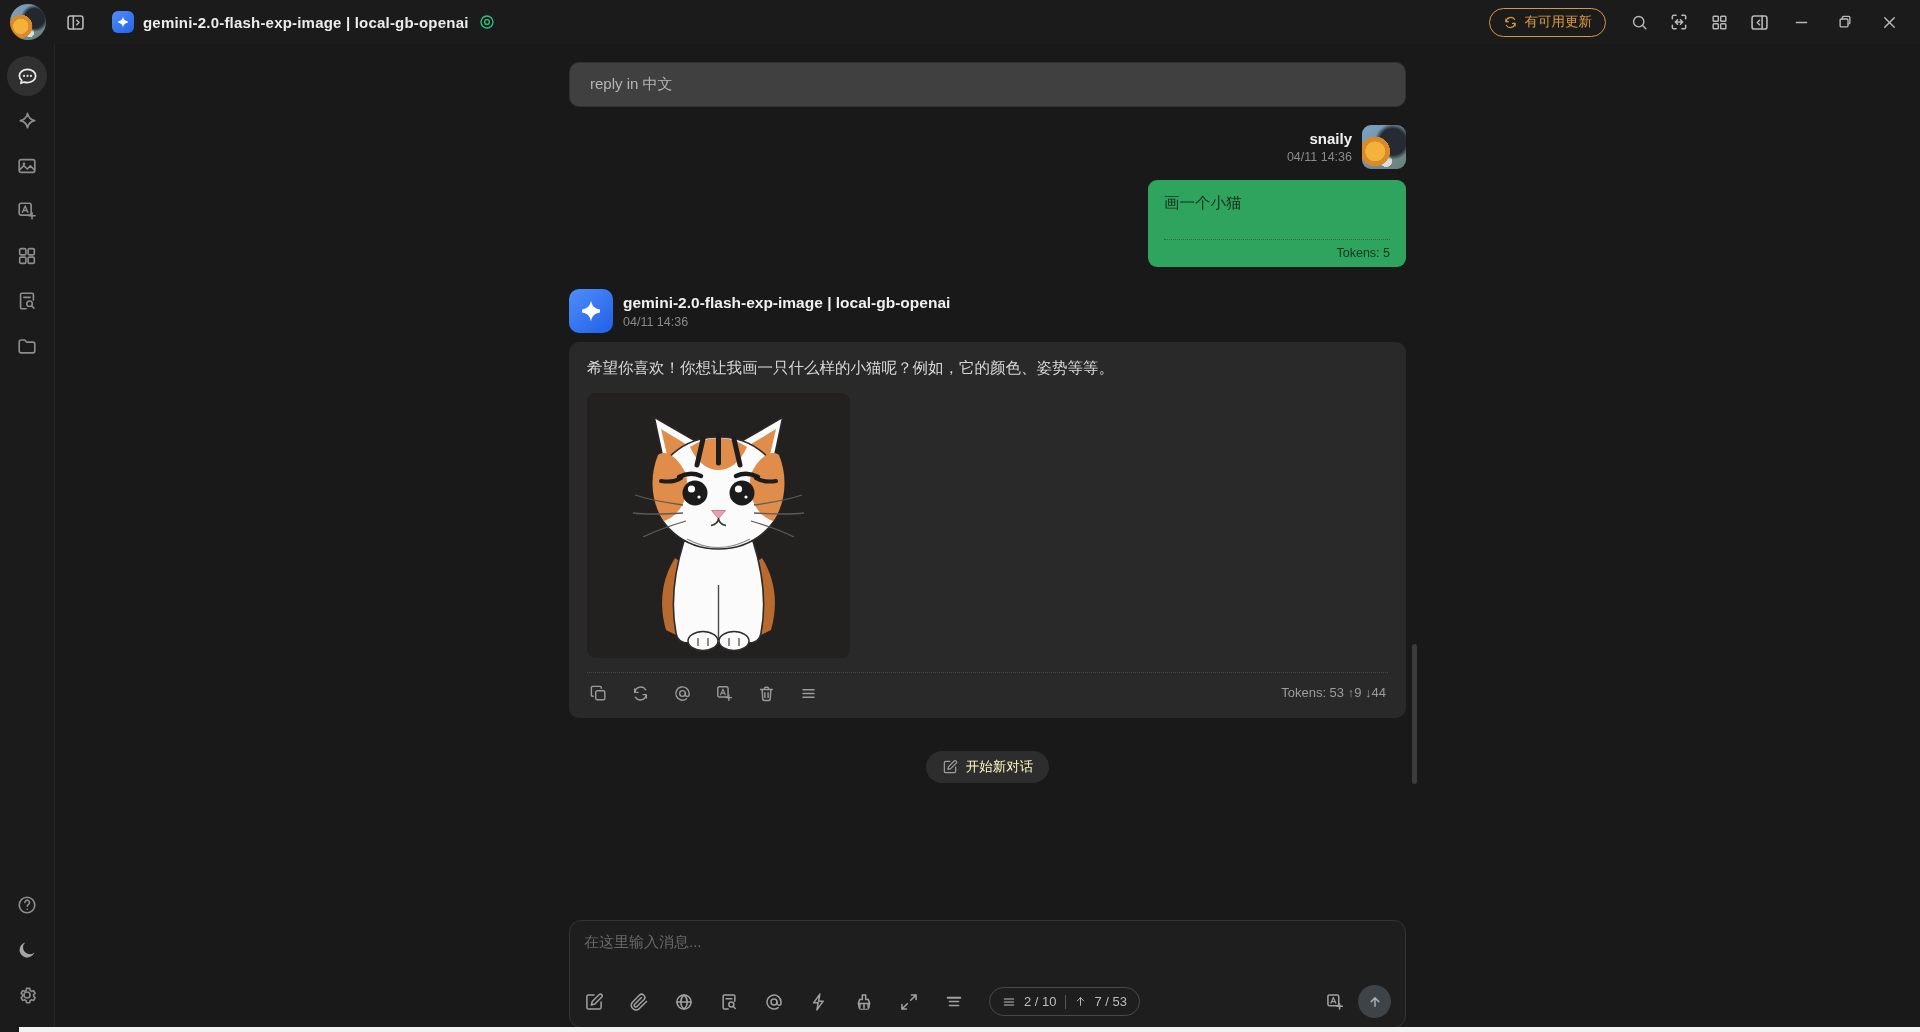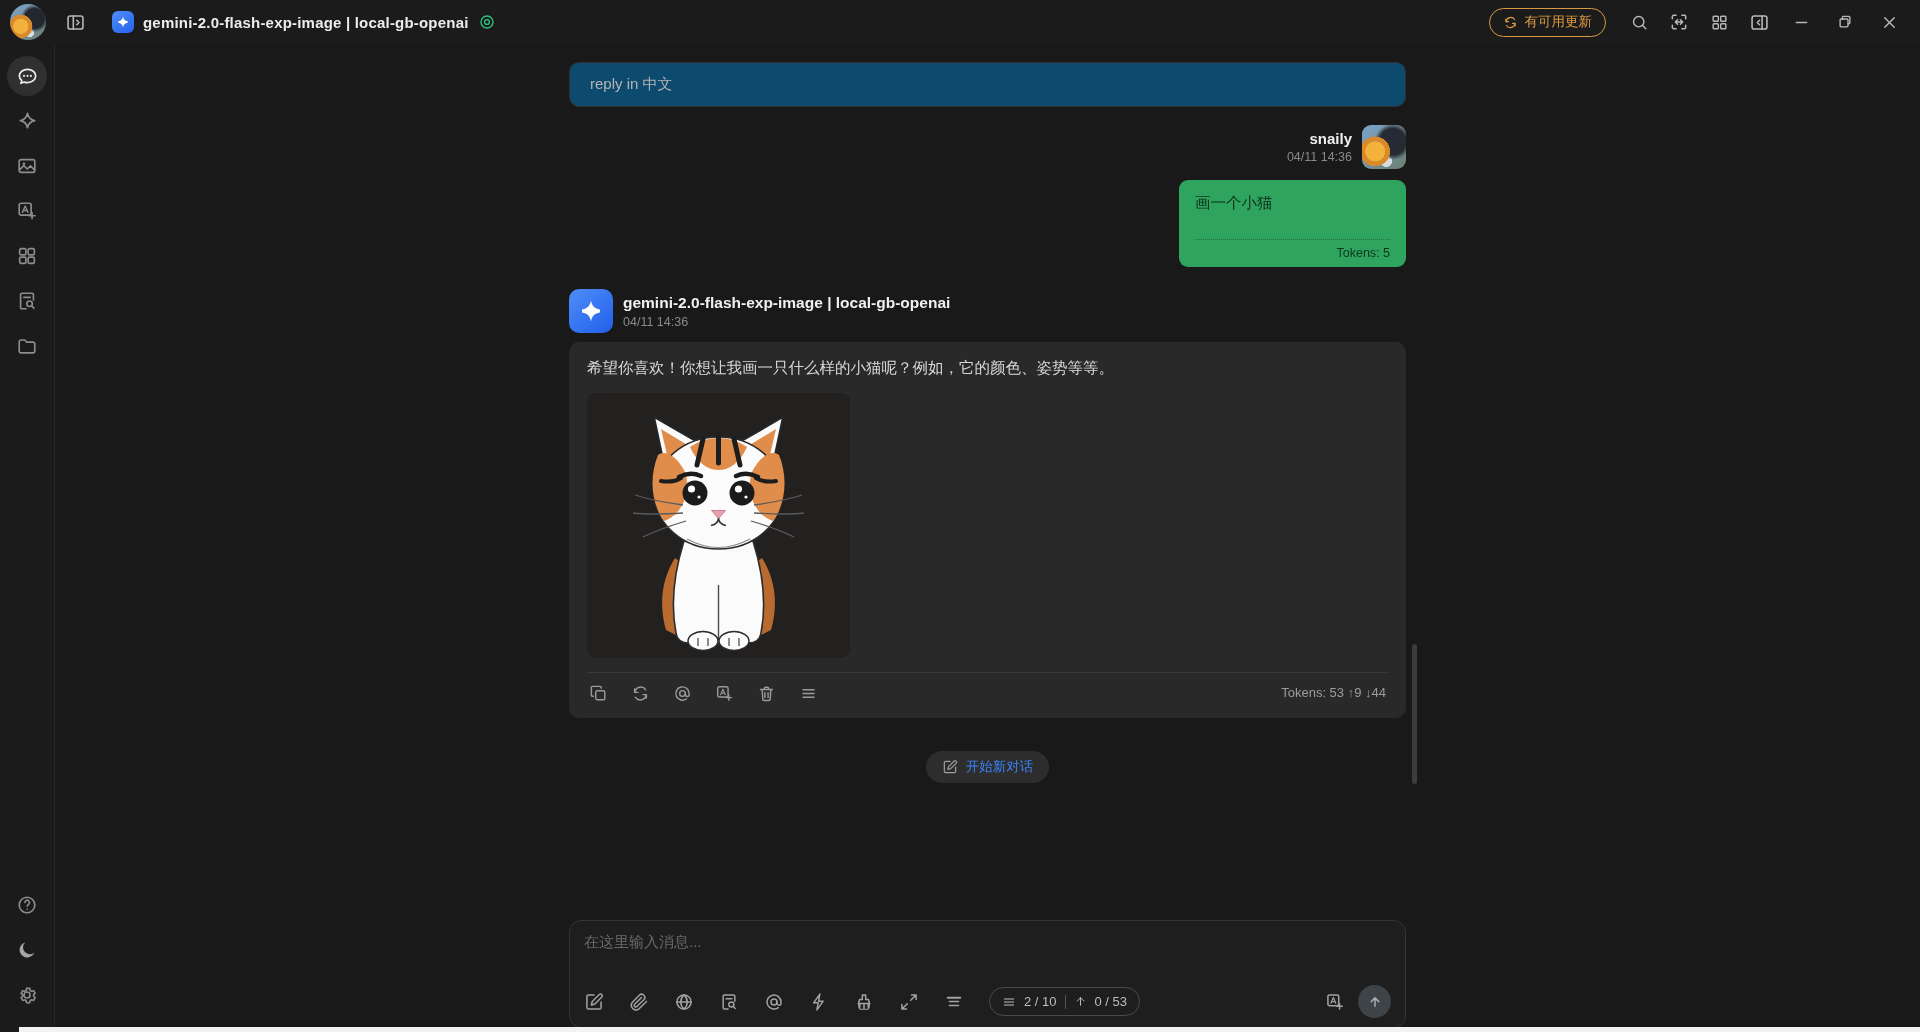--- a/index.html
+++ b/index.html
@@ -34,56 +34,56 @@
     display:flex; flex-direction:column; align-items:center; padding:12px 0 12px; }
   .side-btn { width:40px; height:40px; display:flex; align-items:center; justify-content:center; border-radius:50%; margin-bottom:5px; }
   .side-btn .ic { stroke:#8d8d8d; }
   .side-btn.active { background:#303030; }
   .side-btn.active .ic { stroke:#eaeaea; }
   .side-spacer { flex:1; }
 
   .main { flex:1; position:relative; display:flex; flex-direction:column; align-items:center; min-height:0; background:#191919; }
   .content { width:837px; display:flex; flex-direction:column; min-height:0; flex:1; }
 
-  .system-bar { margin-top:18px; height:45px; background:#0c4a6e; border:1px solid #323232; border-radius:10px;
+  .system-bar { margin-top:18px; height:45px; background:#404040; border:1px solid #323232; border-radius:10px;
     display:flex; align-items:center; padding:0 20px; color:#b4b4b4; font-size:15px; flex:0 0 45px; }
 
   
   .user-block { margin-top:18px; display:flex; flex-direction:column; align-items:flex-end; }
   .head-row { display:flex; align-items:center; gap:10px; }
   .head-texts-r { text-align:right; }
   .msg-name { color:#f0f0f0; font-size:15px; font-weight:bold; }
   .msg-time { color:#8a8a8a; font-size:12.5px; margin-top:3px; }
   .avatar-sq { width:44px; height:44px; border-radius:9px; flex:0 0 44px;
     background:
       radial-gradient(circle at 30% 60%, #f2b23c 0 24%, #d98a2b 25% 36%, transparent 37%),
       radial-gradient(circle at 70% 38%, #262b33 0 32%, transparent 44%),
       radial-gradient(circle at 55% 82%, #d8dde2 0 13%, transparent 14%),
       linear-gradient(135deg,#7da3c8,#6b7f72); }
-  .user-bubble { margin-top:11px; width:227px; background:var(--user-bubble,#2fa45e); border-radius:9px;
+  .user-bubble { margin-top:11px; width:258px; background:var(--user-bubble,#2fa45e); border-radius:9px;
     padding:13px 16px 7px; color:#0f2f1c; }
   .user-bubble .u-text { font-size:15.5px; }
   .u-foot { margin-top:25px; border-top:1px dotted rgba(0,0,0,.3); padding-top:6px; text-align:right;
     font-size:12.5px; color:rgba(5,35,18,.85); }
 
   
   .assistant-block { margin-top:22px; display:flex; flex-direction:column; align-items:stretch; }
   .gemini-avatar { width:44px; height:44px; border-radius:10px; background:linear-gradient(140deg,#4f8df8,#2160ea);
     display:flex; align-items:center; justify-content:center; flex:0 0 44px; }
   .assistant-bubble { margin-top:9px; background:#292929; border-radius:10px; padding:13px 18px 8px;
     color:#d8d8d8; font-size:15.5px; line-height:1.7; }
   .gen-image { margin-top:12px; width:263px; height:265px; border-radius:9px; overflow:hidden; background:#232020; }
   .a-footer { margin-top:14px; border-top:1px dotted rgba(255,255,255,.15); padding:9px 2px 6px;
     display:flex; align-items:center; gap:23px; }
   .a-footer .ic { stroke:#9a9a9a; }
   .ftn { margin-left:auto; color:#9c9c9c; font-size:13px; }
 
   
   .new-chat { margin:33px auto 0; display:flex; align-items:center; gap:8px; background:#2d2d2d;
-    border-radius:16px; height:32px; padding:0 16px; color:#3b82f6; font-size:13.5px; }
+    border-radius:16px; height:32px; padding:0 16px; color:#fef9c3; font-size:13.5px; }
   .new-chat .ic { stroke:#9d9d9d; }
 
   
   .input-wrap { margin-top:auto; margin-bottom:4px; width:837px; background:#1e1e1e; border:1px solid #343434;
     border-radius:12px; padding:12px 14px 9px; flex:0 0 auto; }
   .input-field { width:100%; height:42px; background:transparent; border:none; outline:none; resize:none;
     color:#cfcfcf; font-size:15px; font-family:inherit; }
   .input-field::placeholder { color:#696969; }
   .input-toolbar { display:flex; align-items:center; gap:25px; margin-top:6px; }
   .input-toolbar .ic { stroke:#a2a2a2; }
@@ -416,21 +416,21 @@
             </svg>
             <div class="ctx-pill">
               <svg class="ic" width="14" height="14" viewBox="0 0 24 24">
                 <path d="M4 7h16M4 12h16M4 17h16"></path>
               </svg>
               <span>2 / 10</span>
               <div class="ctx-div"></div>
               <svg class="ic" width="13" height="13" viewBox="0 0 24 24">
                 <path d="M12 19V5M6 11l6-6 6 6"></path>
               </svg>
-              <span>0 / 53</span>
+              <span>7 / 53</span>
             </div>
             <div class="in-right">
               <svg class="ic" width="20" height="20" viewBox="0 0 24 24">
                 <rect x="3.5" y="3.5" width="13" height="13" rx="2"></rect>
                   <path d="M7 13.5l3-7 3 7M8 11.5h4" stroke-width="1.4"></path>
                   <path d="M17.5 14v6.5M14.2 17.2h6.6"></path>
               </svg>
               <div class="send-btn">
                 <svg class="ic" width="18" height="18" viewBox="0 0 24 24">
                   <path d="M12 17.5v-11M7 11.5l5-5 5 5"></path>

